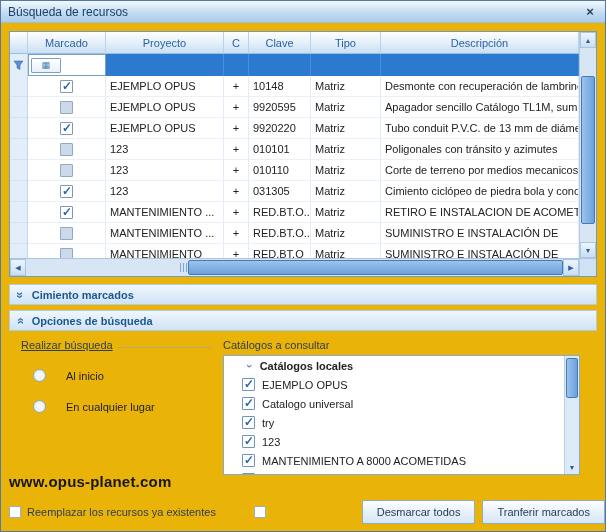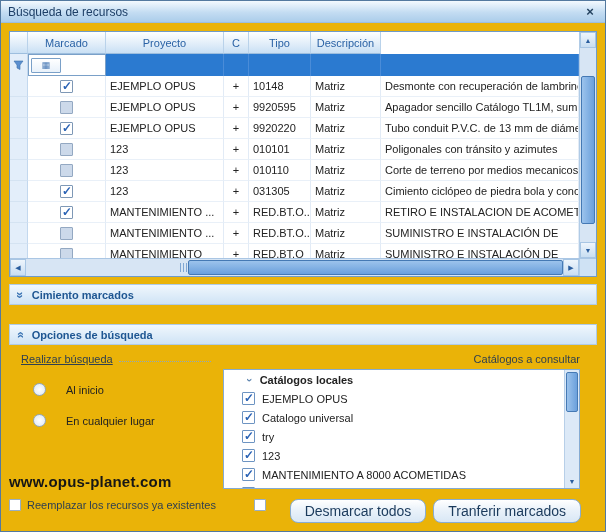--- a/index.html
+++ b/index.html
@@ -57,55 +57,55 @@
   .h-track { width: 152px; }
   .h-grip { width: 10px; display: flex; align-items: center; justify-content: center; }
   .h-grip span { display: block; width: 7px; height: 9px;
                  background: repeating-linear-gradient(90deg, #7fa7d4 0 1px, transparent 1px 3px); }
   .h-thumb { flex: 1; margin: 1px 0; background: linear-gradient(#9cc3ec, #6ba0dc); border: 1px solid #4579b4; border-radius: 2px; }
   .h-corner { width: 17px; background: #cfe2f4; border-left: 1px solid #b0cbe6; }
 
   
   .band { margin: 7px 8px 0 8px; height: 21px; background: linear-gradient(#f0f7fd, #cfe3f5); border: 1px solid #afcbe7;
           display: flex; align-items: center; gap: 8px; padding: 0 7px; color: #1e5692; font-weight: bold; }
-  .band.second { margin-top: 19px; }
+  .band.second { margin-top: 5px; }
   .chev-dbl { display: inline-block; color: #3f77b5; font-weight: bold; font-size: 12px; line-height: 1; }
   .chev-down { transform: rotate(90deg); }
   .chev-up { transform: rotate(-90deg); }
 
   
   .options { display: flex; margin-top: 8px; padding: 0 25px 0 20px; gap: 12px; }
   .opt-left { width: 190px; }
   .caption-row { display: flex; align-items: center; color: #30404f; text-decoration: underline; }
   .caption-row .dots { flex: 1; border-bottom: 1px dotted #8aa6c4; margin-left: 6px; height: 1px; align-self: flex-end; margin-bottom: 3px; }
   .radio-row { display: flex; align-items: center; gap: 20px; padding-left: 12px; margin-top: 18px; }
   .radio { width: 13px; height: 13px; border-radius: 50%; border: 1px solid #90a7c0; background: radial-gradient(#ffffff, #dde7f1); display: inline-block; position: relative; }
 
-  .opt-right { flex: 1; text-align: right; }
+  .opt-right { flex: 1; }
   .catalog-box { margin-top: 4px; height: 120px; border: 1px solid #85abd2; background: #fff; display: flex; overflow: hidden; }
   .catalog-list { flex: 1; overflow: hidden; }
   .catalog-header { height: 19px; display: flex; align-items: center; gap: 8px; padding-left: 24px; font-weight: bold; color: #222; }
   .chev-thin { display: inline-block; transform: rotate(90deg); color: #5a82ad; font-weight: bold; }
   .catalog-item { height: 19px; display: flex; align-items: center; gap: 7px; padding-left: 18px; }
   .ccb { width: 13px; height: 13px; border: 1px solid #6d94c2; background: #fff; display: inline-block; position: relative; border-radius: 1px; flex: none; }
   .ccb.checked::after { content: "✓"; position: absolute; left: 1px; top: -2px; font-size: 12px; font-weight: bold; color: #2b63b5; }
   .catalog-scroll { width: 15px; background: #dce9f7; border-left: 1px solid #b7cfe8; display: flex; flex-direction: column; }
   .cs-thumb { height: 40px; margin: 2px 1px 0 1px; background: linear-gradient(90deg, #9cc3ec, #6ba0dc); border: 1px solid #4579b4; border-radius: 2px; }
   .cs-flex { flex: 1; }
   .cs-arrow { height: 14px; color: #2a5d9e; font-size: 7px; display: flex; align-items: center; justify-content: center; }
 
   
   .watermark { position: absolute; left: 8px; top: 472px; font-size: 15px; font-weight: bold; color: #161616; letter-spacing: 0.2px; }
-  .bottombar { position: absolute; left: 8px; right: 24px; bottom: 6px; height: 26px; display: flex; align-items: flex-start; }
+  .bottombar { position: absolute; left: 8px; right: 0; bottom: 6px; height: 26px; display: flex; align-items: center; }
   .fcb { width: 12px; height: 12px; border: 1px solid #98aec6; background: #fff; display: inline-block; border-radius: 1px; flex: none; }
   .fcb-label { margin-left: 6px; color: #30404f; }
   .cb-group { display: flex; align-items: center; }
   .cb-group.second { margin-left: 38px; }
   .btn { height: 24px; padding: 0 14px; margin-left: 7px; background: linear-gradient(#ffffff, #eaf2fa 45%, #d8e7f5);
-         border: 1px solid #89add1; border-radius: 8px; color: #1a3a5c; font-size: 14px;
+         border: 1px solid #89add1; border-radius: 2px; color: #1a3a5c; font-size: 11px;
          font-family: "Liberation Sans", sans-serif; display: flex; align-items: center; justify-content: center; }
   .btn-spacer { margin-left: auto; }
 </style>
 </head>
 <body>
 
 <div class="dialog">
 
   <div class="titlebar">
     <span class="title">Búsqueda de recursos</span>
@@ -114,20 +114,21 @@
 
   <div class="grid-wrap">
     <div class="grid-top">
       <div class="grid-main">
 
         <div class="grow header-row">
           <div class="hcell"></div>
           <div class="hcell">Marcado</div>
           <div class="hcell">Proyecto</div>
           <div class="hcell">C</div>
+          <div class="hcell">Clave</div>
           <div class="hcell">Tipo</div>
           <div class="hcell">Descripción</div>
         </div>
 
         <div class="grow filter-row">
           <div class="fgutter">
             <svg width="11" height="11" viewBox="0 0 11 11">
                 <path d="M1 1h9L7 5v4.5L4 8V5L1 1z" fill="#5b8fd0" stroke="#3a6ea8" stroke-width="0.6"></path>
               </svg>
           </div>

